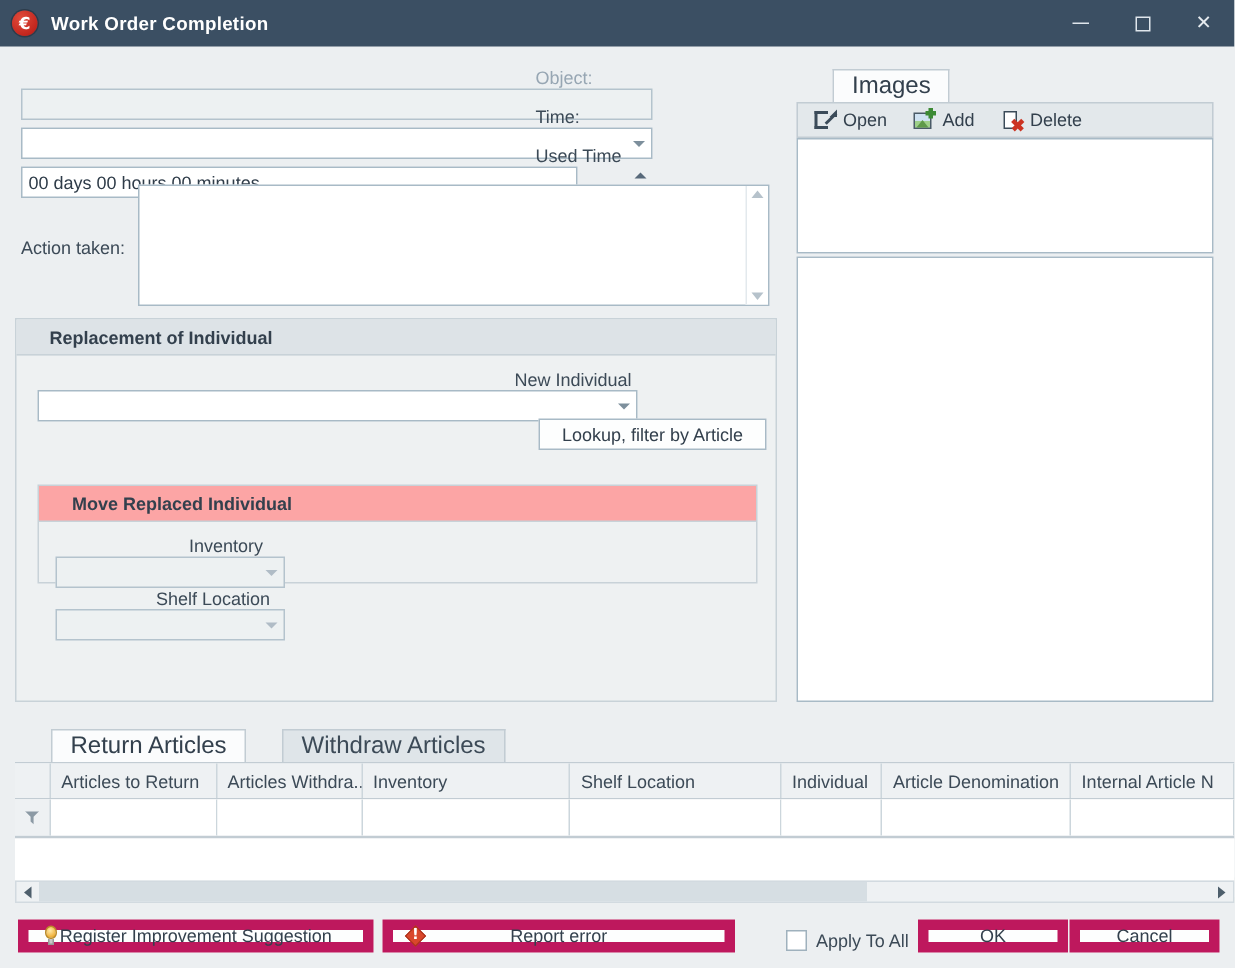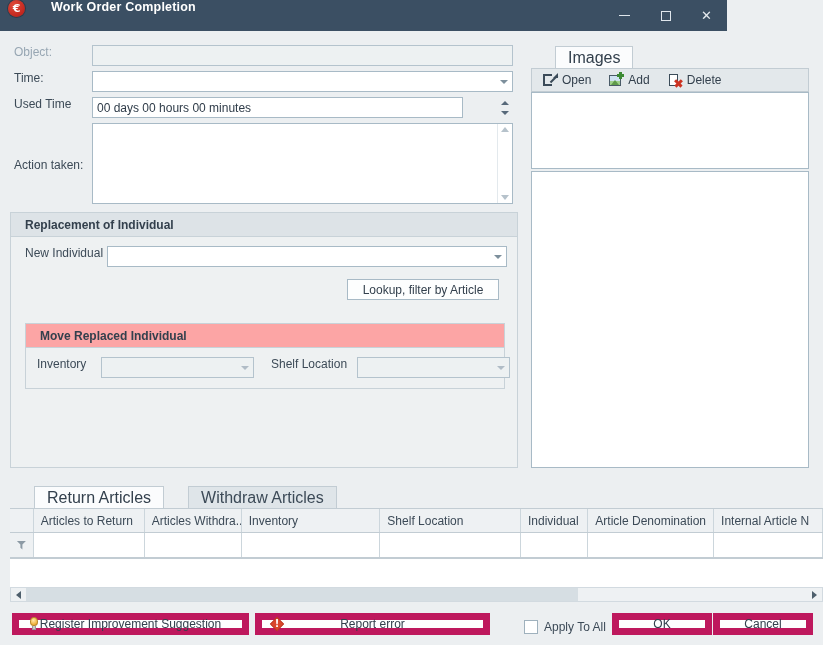--- a/index.html
+++ b/index.html
@@ -14,23 +14,23 @@
   }
   #app {
     position: relative;
     width: 823px; height: 645px;
     background: #eceff1;
   }
 
   
   .titlebar {
     position: absolute; left: 0; top: 0;
-    width: 727px; height: 31px;
+    width: 823px; height: 31px;
     background: #3b4f63;
-    display: flex; align-items: flex-start; gap: 17px;
+    display: flex; align-items: center;
   }
   .app-icon {
     width: 17px; height: 17px; margin-left: 8px;
     border-radius: 50%;
     background: radial-gradient(circle at 35% 30%, #e04a3a 0%, #c0241c 75%, #9a1a14 100%);
     position: relative;
     flex: 0 0 auto;
     box-shadow: 0 0 0 1px rgba(0,0,0,0.25);
   }
   .app-icon::after {
@@ -103,21 +103,21 @@
     border: 1px solid #a8bac6;
     height: 21px;
     font-family: "Liberation Sans", sans-serif;
     font-size: 12px;
     color: #33404d;
     display: flex; align-items: center; justify-content: center;
     cursor: default;
   }
 
   
-  .row { position: absolute; display: flex; align-items: flex-start; }
+  .row { position: absolute; display: flex; align-items: flex-end; flex-direction: column; }
 
   #objRow  { left: 14px; top: 45px;  }
   #codeRow { left: 14px; top: 71px;  }
   #timeRow { left: 14px; top: 97px;  }
 
   .lbl-col { width: 78px; }
 
   .textarea-wrap {
     position: absolute; left: 92px; top: 123px;
     width: 421px; height: 81px;
@@ -140,21 +140,21 @@
   .group {
     position: absolute;
     border: 1px solid #c8d2d8;
     background: #eef1f2;
   }
   .group > .group-hd {
     height: 24px;
     background: #dde3e7;
     border-bottom: 1px solid #c8d2d8;
     display: flex; align-items: center;
-    padding-left: 14px;
+    padding-left: 22px;
     font-weight: bold;
     font-size: 12px;
     color: #33404d;
   }
   #grpReplacement { left: 10px; top: 212px; width: 508px; height: 256px; }
   #grpMove { left: 14px; top: 110px; width: 480px; height: 66px; }
   #grpMove > .group-hd { background: #fca5a5; }
 
   
   .tabstrip { position: absolute; display: flex; align-items: flex-end; }
@@ -398,21 +398,21 @@
     <div class="group-hd">Replacement of Individual</div>
 
     <div class="row" style="left:14px; top:33px;">
       <div class="lbl" style="width:82px;">New Individual</div>
       <div class="combo" style="width:400px;">
         <input class="field" style="width: 400px; padding-right: 18px;" value="">
         <span class="arrow"></span>
       </div>
     </div>
 
-    <div class="btn" style="position:absolute; left:336px; top:66px; width:152px;">Lookup, filter by Article</div>
+    <div class="btn" style="position:absolute; left:348px; top:66px; width:152px;">Lookup, filter by Article</div>
 
     <div class="group" id="grpMove">
       <div class="group-hd">Move Replaced Individual</div>
 
       <div class="row" style="left:11px; top:33px;">
         <div class="lbl" style="width:64px;">Inventory</div>
         <div class="combo disabled" style="width:153px;">
           <input class="field disabled" style="width: 153px; padding-right: 18px;" disabled="" value="">
           <span class="arrow"></span>
         </div>

